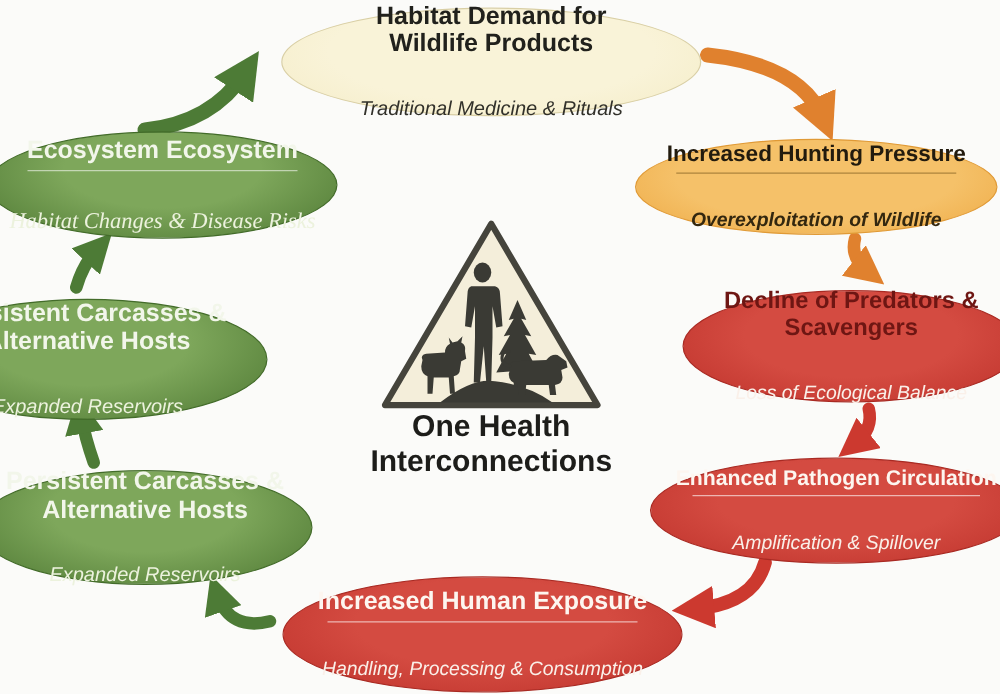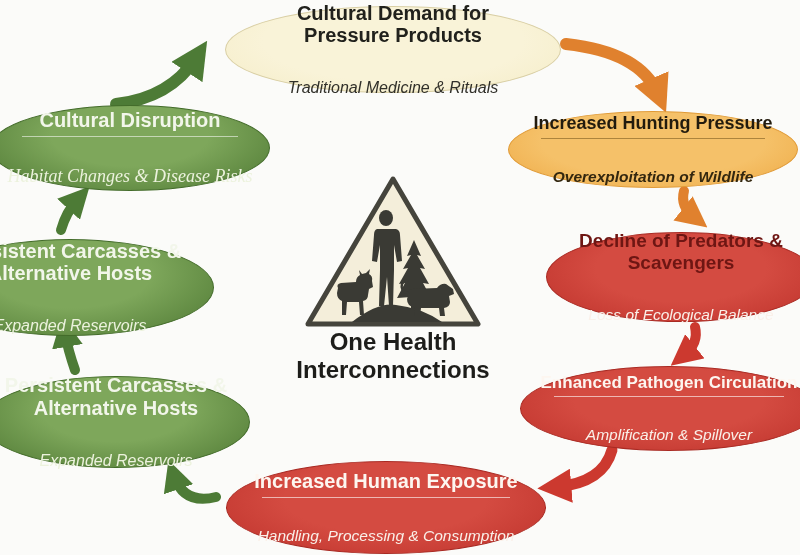--- a/index.html
+++ b/index.html
@@ -128,21 +128,21 @@
                L342 301 Q337 299 337 293 Z" fill="#3a3a34"></path>
 
       <path d="M408 296 Q405 290 412 289 L437 288 Q441 283 446 284 L453 289 L454 294
                L449 296 L450 302 Q450 307 444 308 L445 316 L440 316 L439 308 L421 308
                L420 316 L415 316 L414 307 Q407 306 407 299 Z" fill="#3a3a34"></path>
       <path d="M408 293 Q400 291 402 284 Q403 281 407 281" fill="none" stroke="#3a3a34" stroke-width="2.5" stroke-linecap="round"></path>
     </g>
   </svg>
 
   <div class="node n-cultural">
-    <div class="node-title">Cultural Demand for Pressure Products</div>
+    <div class="node-title">Habitat Demand for Wildlife Products</div>
     <div class="divider"></div>
     <div class="node-subtitle">Traditional Medicine &amp; Rituals</div>
   </div>
 
   <div class="node n-hunting">
     <div class="node-title">Increased Hunting Pressure</div>
     <div class="divider"></div>
     <div class="node-subtitle">Overexploitation of Wildlife</div>
   </div>
 
@@ -170,20 +170,20 @@
     <div class="node-subtitle">Expanded Reservoirs</div>
   </div>
 
   <div class="node green n-persistent-upper">
     <div class="node-title">Persistent Carcasses &amp; Alternative Hosts</div>
     <div class="divider"></div>
     <div class="node-subtitle">Expanded Reservoirs</div>
   </div>
 
   <div class="node green n-ecosystem">
-    <div class="node-title">Cultural Disruption</div>
+    <div class="node-title">Ecosystem Ecosystem</div>
     <div class="divider"></div>
     <div class="node-subtitle">Habitat Changes &amp; Disease Risks</div>
   </div>
 
   <div class="center-label">One Health Interconnections</div>
 
 </div>
 
 </body></html>

